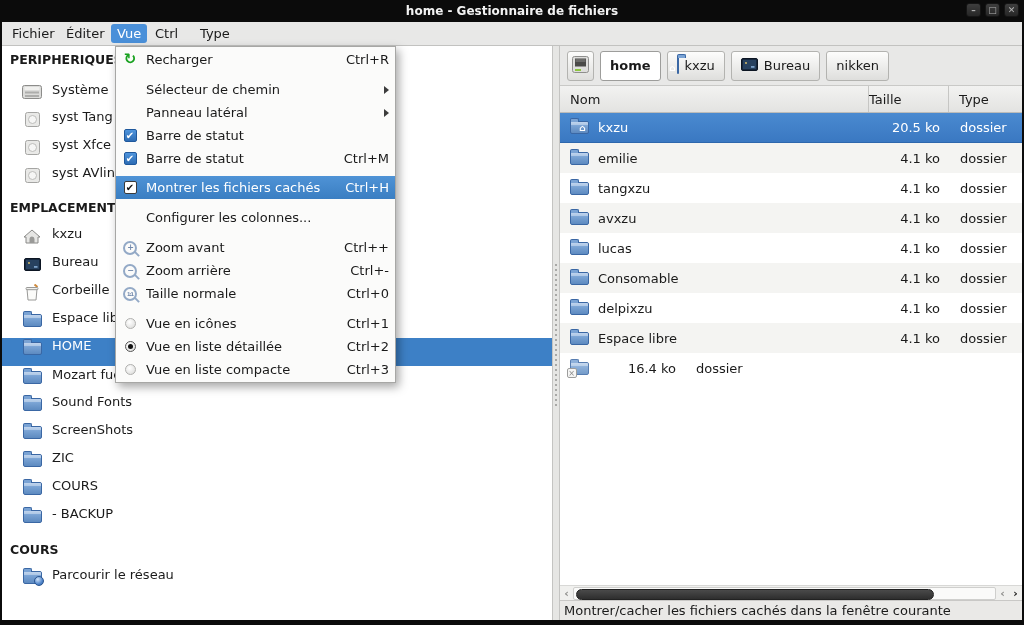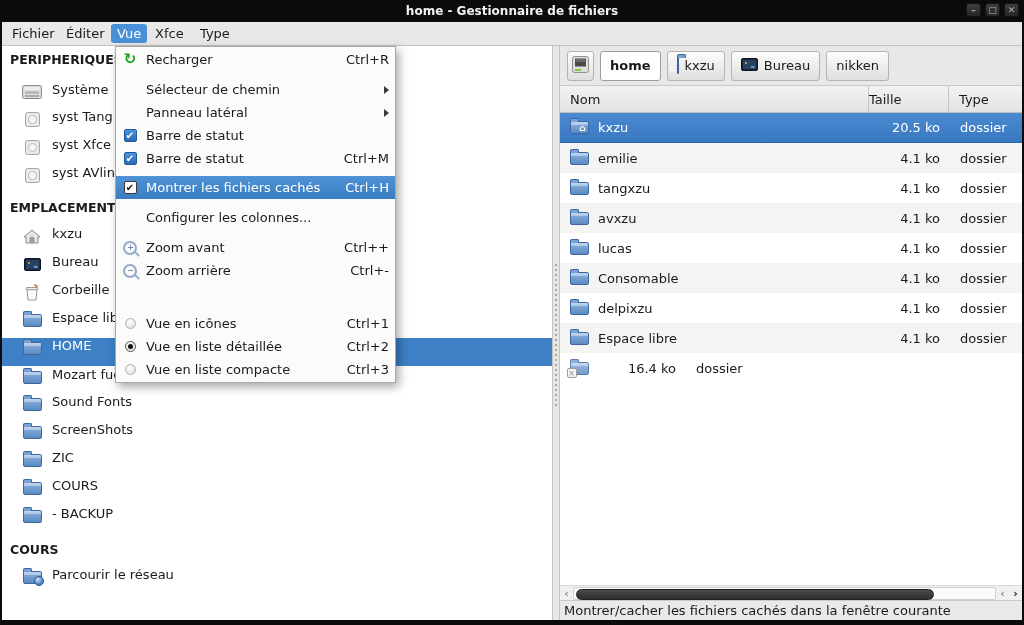--- a/index.html
+++ b/index.html
@@ -126,21 +126,21 @@
     <div class="wbtn">–</div>
     <div class="wbtn">□</div>
     <div class="wbtn">✕</div>
   </div>
 </div>
 
 <div class="menubar">
   <span class="mbar-item" style="left:4px">Fichier</span>
   <span class="mbar-item" style="left:58px">Éditer</span>
   <span class="mbar-item active" style="left:109px">Vue</span>
-  <span class="mbar-item" style="left:147px">Xfce</span>
+  <span class="mbar-item" style="left:147px">Ctrl</span>
   <span class="mbar-item" style="left:192px">Type</span>
 </div>
 
 <div class="workspace">
 
   <div class="leftpane">
     <div class="shead" style="top:4px">PERIPHERIQUES</div>
 
     <div class="srow" style="top:36px">
       <span class="sic">
@@ -478,20 +478,29 @@
   <div class="mi" style="top:212px">
     <span class="ic">
         <span class="mag">
           <span class="sign">−</span>
         </span>
       </span>
     <span class="lbl">Zoom arrière</span>
     <span class="sc">Ctrl+-</span>
   </div>
 
+  <div class="mi" style="top:235px">
+    <span class="ic">
+        <span class="mag">
+          <span class="sign" style="font-size:5px">1:1</span>
+        </span>
+      </span>
+    <span class="lbl">Taille normale</span>
+    <span class="sc">Ctrl+0</span>
+  </div>
 
   <div class="mi" style="top:265px">
     <span class="ic">
         <span class="radio"></span>
       </span>
     <span class="lbl">Vue en icônes</span>
     <span class="sc">Ctrl+1</span>
   </div>
 
   <div class="mi" style="top:288px">

